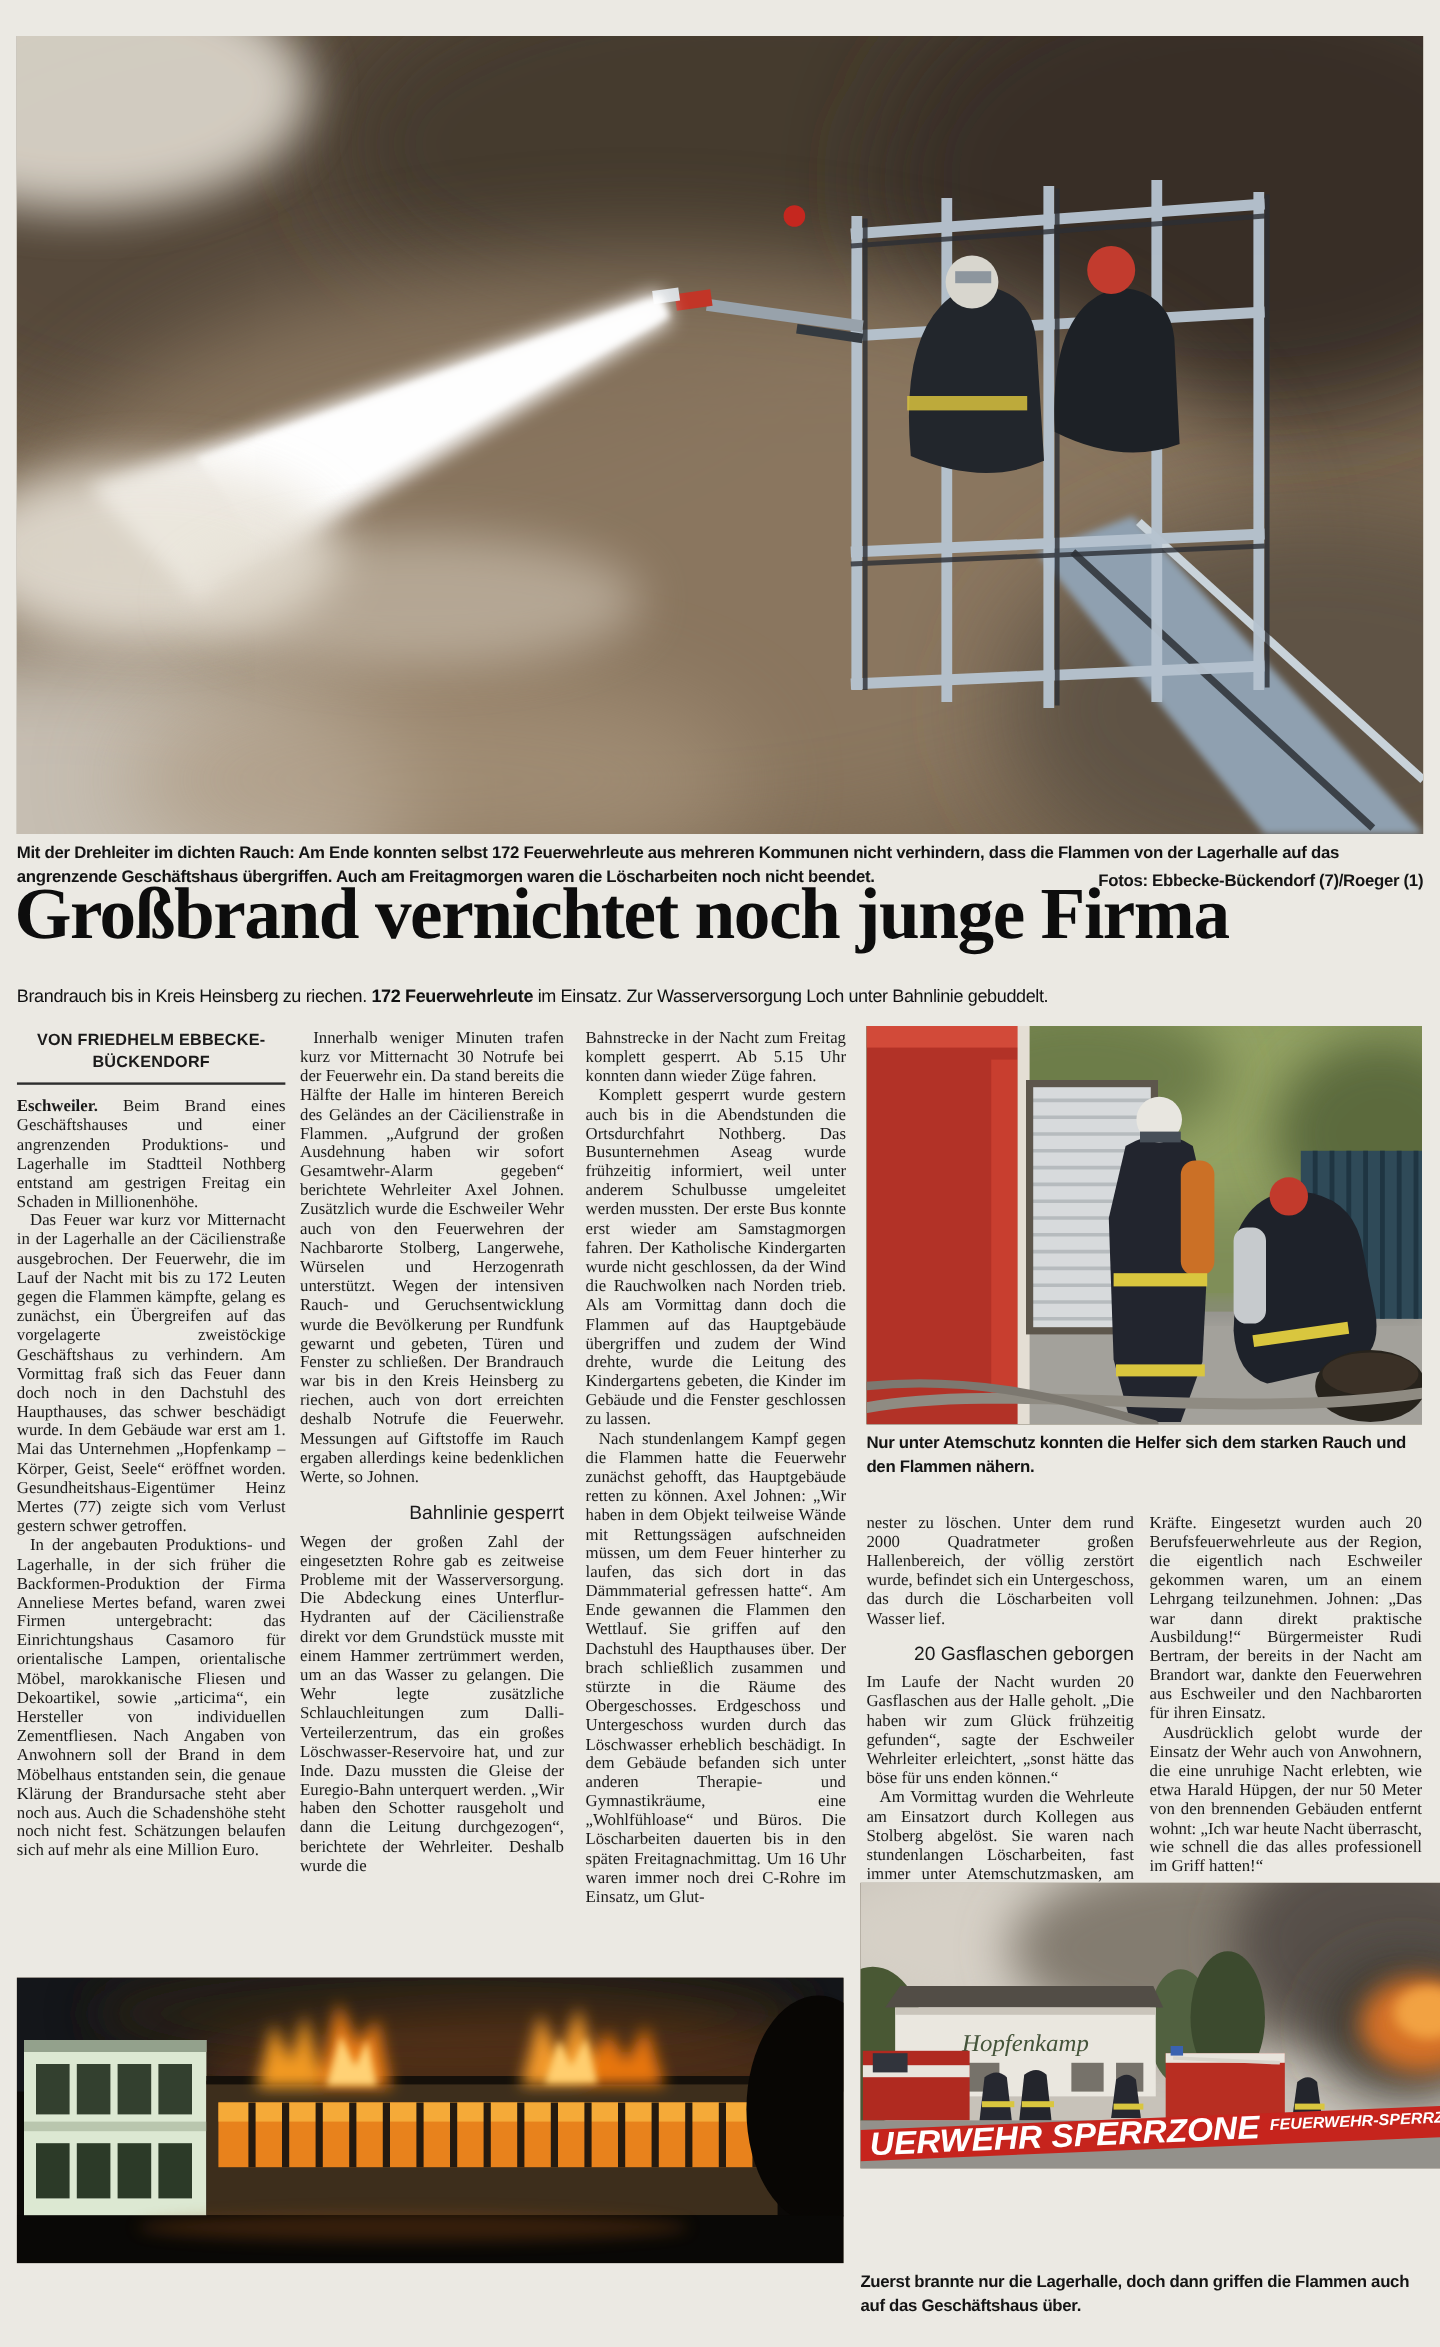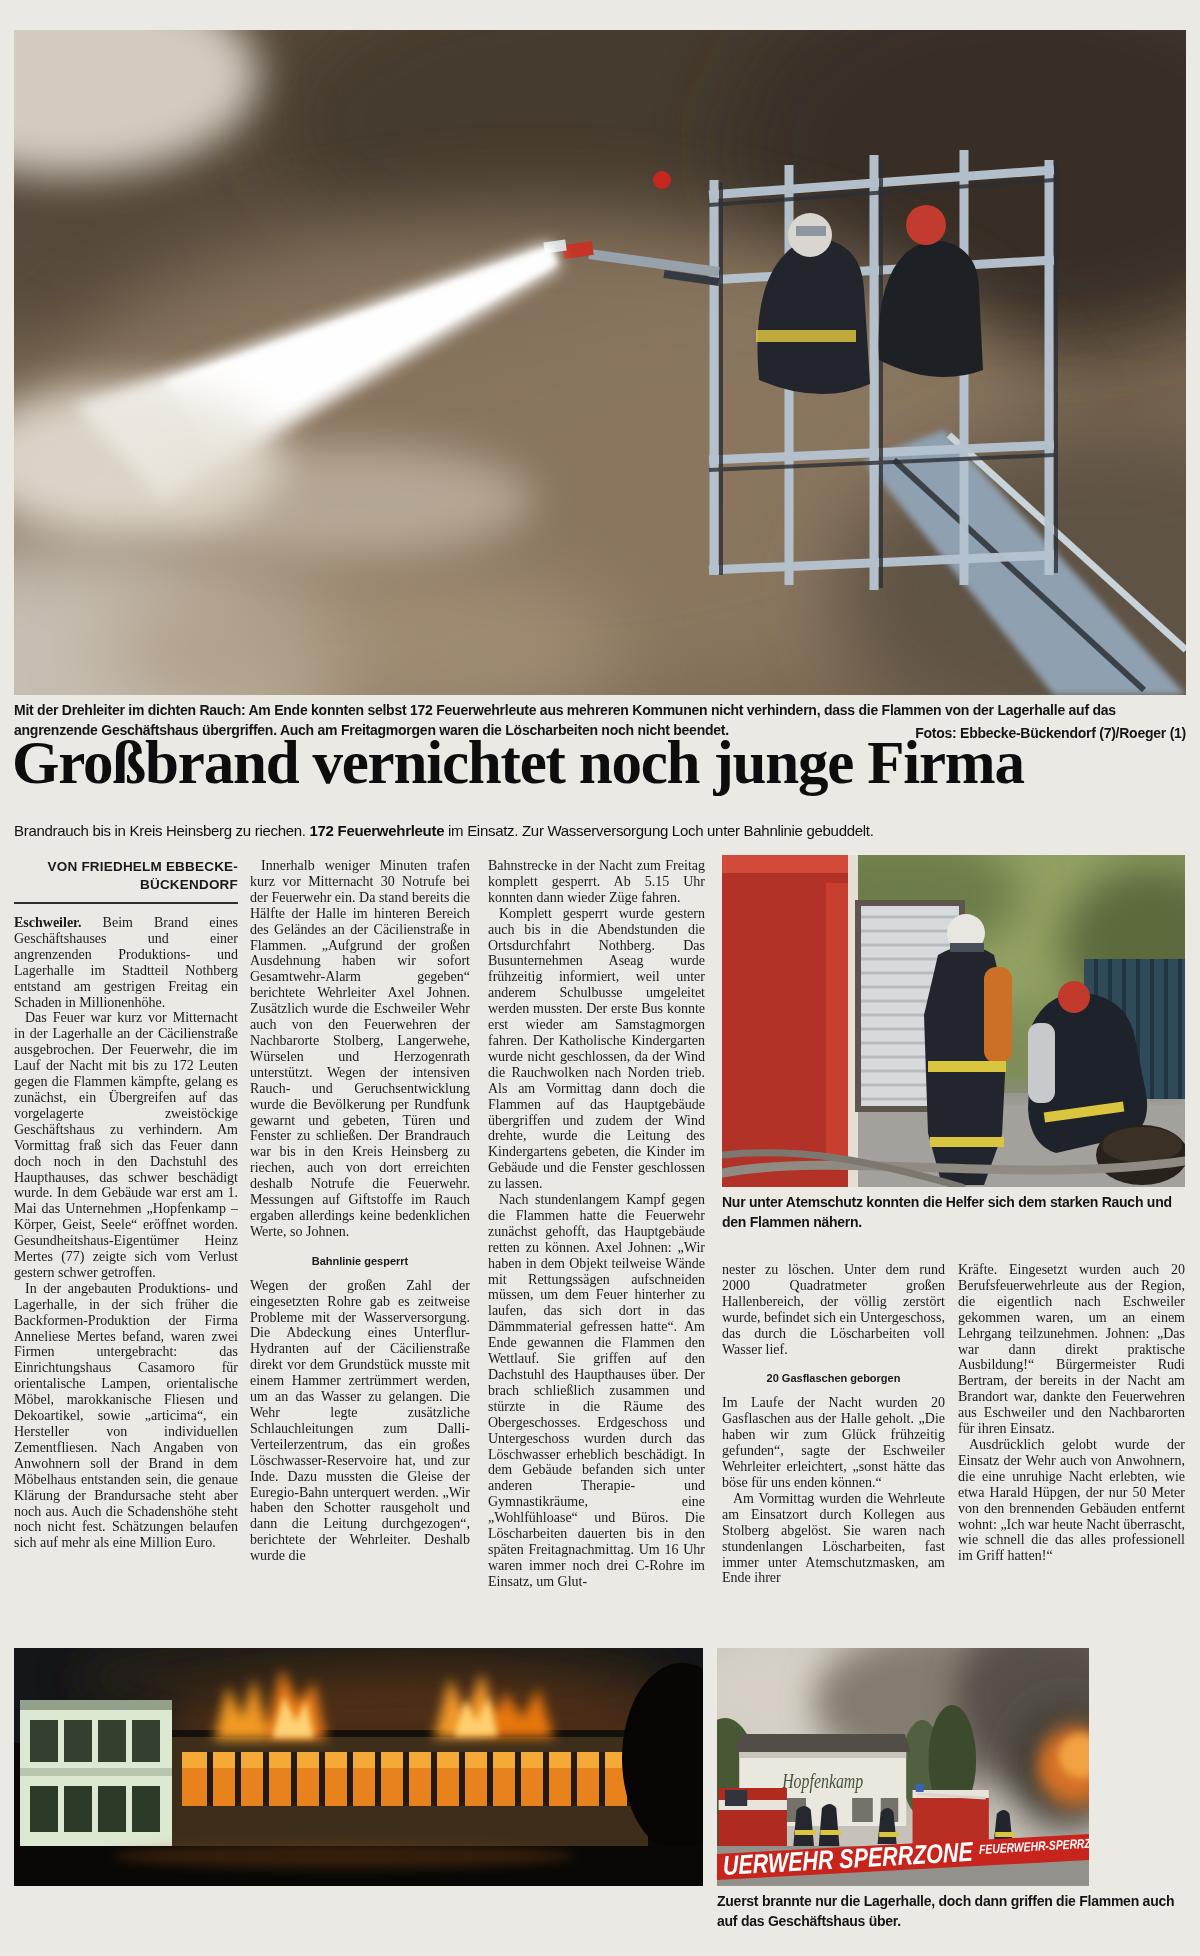--- a/index.html
+++ b/index.html
@@ -39,26 +39,26 @@
   .col p { text-indent:11px; }
   .col p.noindent { text-indent:0; }
   .col-1 { left:14px;  width:224px; }
   .col-2 { left:250px; width:220px; }
   .col-3 { left:488px; width:217px; }
   .col-4 { left:722px; width:223px; top:1262px; height:378px; }
   .col-5 { left:958px; width:227px; top:1262px; height:378px; }
 
   .byline {
     font-family:"Liberation Sans", sans-serif; font-weight:bold;
-    font-size:13.5px; line-height:17.5px; letter-spacing:0.2px; text-align:right;
+    font-size:13.5px; line-height:17.5px; letter-spacing:0.2px; text-align:center;
     border-bottom:2px solid #2e2e2e; padding-bottom:9px; margin-bottom:11px;
   }
   .colsub {
-    font-family:"Liberation Sans", sans-serif; font-weight:bold;
-    font-size:11px; line-height:17px; text-align:center;
+    font-family:"Liberation Sans", sans-serif; font-weight:normal;
+    font-size:16px; line-height:17px; text-align:right;
     margin:13px 0 8px 0;
   }
 </style>
 </head>
 <body>
 
 <div class="page">
 
   <div class="photo" style="left:14px;top:30px;width:1172px;height:665px;">
     <svg viewBox="0 0 1172 665" preserveAspectRatio="none">
@@ -321,21 +321,21 @@
         <polygon points="470,90 492,44 508,70 524,40 540,90" fill="#e8760f"></polygon>
       </g>
       <polygon points="258,90 270,48 282,74 292,52 300,90" fill="#ffd175" filter="url(#lb3)"></polygon>
       <polygon points="440,88 452,52 462,74 474,50 484,88" fill="#ffce6e" filter="url(#lb3)"></polygon>
       <ellipse cx="668" cy="110" rx="60" ry="95" fill="#080604"></ellipse>
       <rect y="198" width="689" height="40" fill="#090806"></rect>
       <ellipse cx="330" cy="208" rx="230" ry="12" fill="#8a4a15" opacity="0.35" filter="url(#lb6)"></ellipse>
     </svg>
   </div>
 
-  <div class="photo" style="left:717px;top:1648px;width:372px;height:238px;">
+  <div class="photo" style="left:717px;top:1569px;width:484px;height:238px;">
     <svg viewBox="0 0 468 238" preserveAspectRatio="none">
       <defs>
         <filter id="tb20" x="-60%" y="-60%" width="220%" height="220%">
             <feGaussianBlur stdDeviation="20"></feGaussianBlur>
           </filter>
         <filter id="tb10" x="-60%" y="-60%" width="220%" height="220%">
             <feGaussianBlur stdDeviation="10"></feGaussianBlur>
           </filter>
         <filter id="tb5" x="-60%" y="-60%" width="220%" height="220%">
             <feGaussianBlur stdDeviation="5"></feGaussianBlur>

